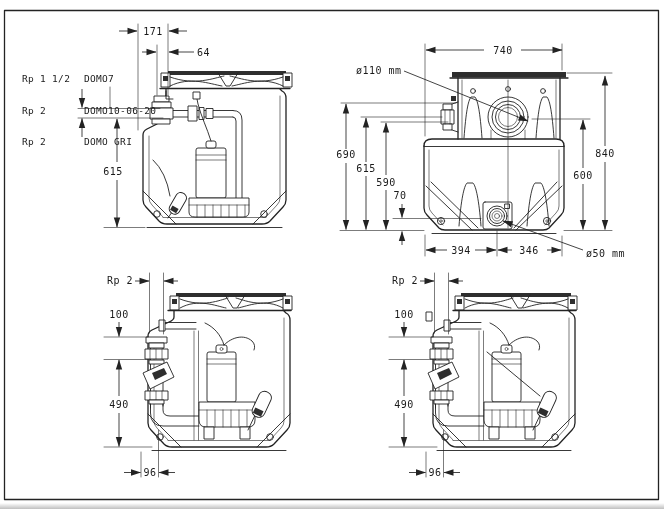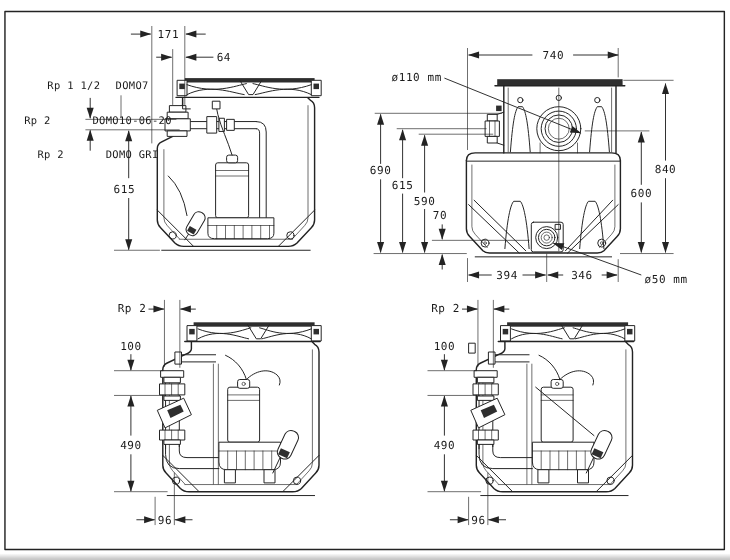--- a/index.html
+++ b/index.html
@@ -10,21 +10,21 @@
   .o{stroke:#232323;stroke-width:1.3;fill:none;stroke-linecap:round;stroke-linejoin:round;}
   .m{stroke:#232323;stroke-width:0.9;fill:none;stroke-linecap:round;stroke-linejoin:round;}
   .mf{stroke:#232323;stroke-width:0.9;fill:#ffffff;stroke-linejoin:round;}
   .x{stroke:#232323;stroke-width:0.6;fill:none;stroke-linecap:round;}
   .d{stroke:#232323;stroke-width:0.85;fill:none;}
   .dk{fill:#2e2e2e;stroke:none;}
   text{font-family:"DejaVu Sans Mono",monospace;font-size:10px;fill:#1a1a1a;letter-spacing:0.5px;}
   
   .labels{position:absolute;left:22px;top:53px;font-size:9.5px;line-height:10.5px;
           color:#1a1a1a;letter-spacing:0.3px;white-space:pre;}
-  .lrow{display:flex;justify-content:center;}
+  .lrow{display:flex;}
   .lth{width:62px;}
   .shade{position:absolute;left:0;right:0;bottom:0;height:6px;
          background:linear-gradient(to bottom,rgba(0,0,0,0),rgba(0,0,0,0.25));}
 </style>
 </head>
 <body>
 
 <div class="page">
 
 <svg width="664" height="509" viewBox="0 0 664 509">

